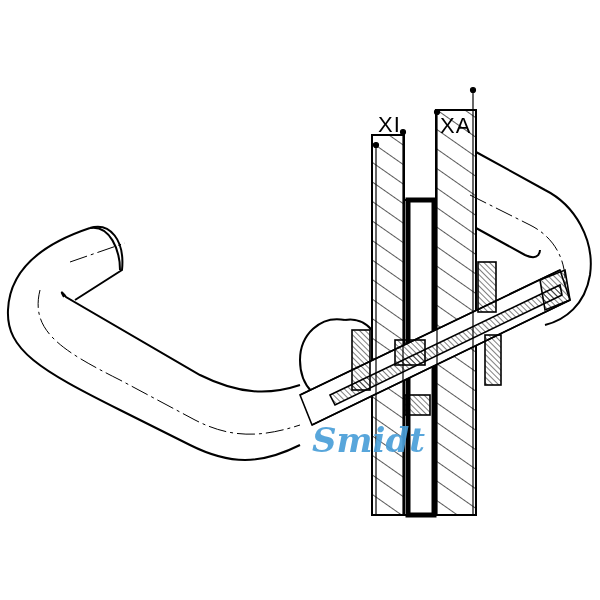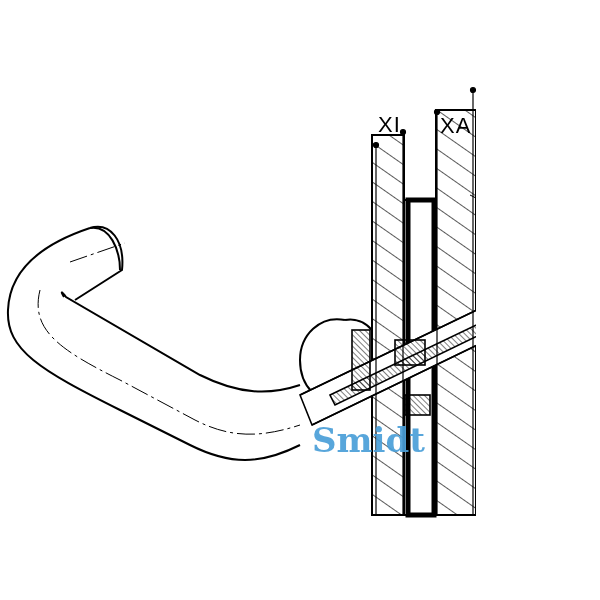--- a/index.html
+++ b/index.html
@@ -1,20 +1,20 @@
 <!DOCTYPE html>
 <html><head>
 <meta charset="utf-8">
 <style>
   html, body { margin: 0; padding: 0; background: #ffffff; }
-  .canvas { position: relative; width: 476px; height: 600px; background: #ffffff; overflow: hidden; }
+  .canvas { position: relative; width: 600px; height: 600px; background: #ffffff; overflow: hidden; }
   svg { position: absolute; left: 0; top: 0; }
   .label { position: absolute; font-family: "Liberation Sans", sans-serif; font-size: 22px; color: #000; letter-spacing: 1px; }
   .wm-main { position: absolute; left: 203px; top: 403px; font-family: "DejaVu Sans", sans-serif; font-weight: bold; font-size: 25px; color: #4a9fd8; letter-spacing: 0.5px; opacity: 0.92; }
-  .wm-script { position: absolute; left: 312px; top: 420px; font-family: "DejaVu Serif", serif; font-weight: bold; font-size: 34px; color: #4a9fd8; opacity: 0.92; }
+  .wm-script { position: absolute; left: 312px; top: 420px; font-family: "DejaVu Serif", serif; font-style: italic; font-weight: bold; font-size: 34px; color: #4a9fd8; opacity: 0.92; }
 </style>
 </head>
 <body>
 
 <div class="canvas">
   <svg width="600" height="600" viewBox="0 0 600 600">
     <defs>
       <pattern id="hatch" patternUnits="userSpaceOnUse" width="16" height="16" patternTransform="rotate(-55)">
         <line x1="0" y1="0" x2="0" y2="16" stroke="#000" stroke-width="1.3"></line>
       </pattern>

